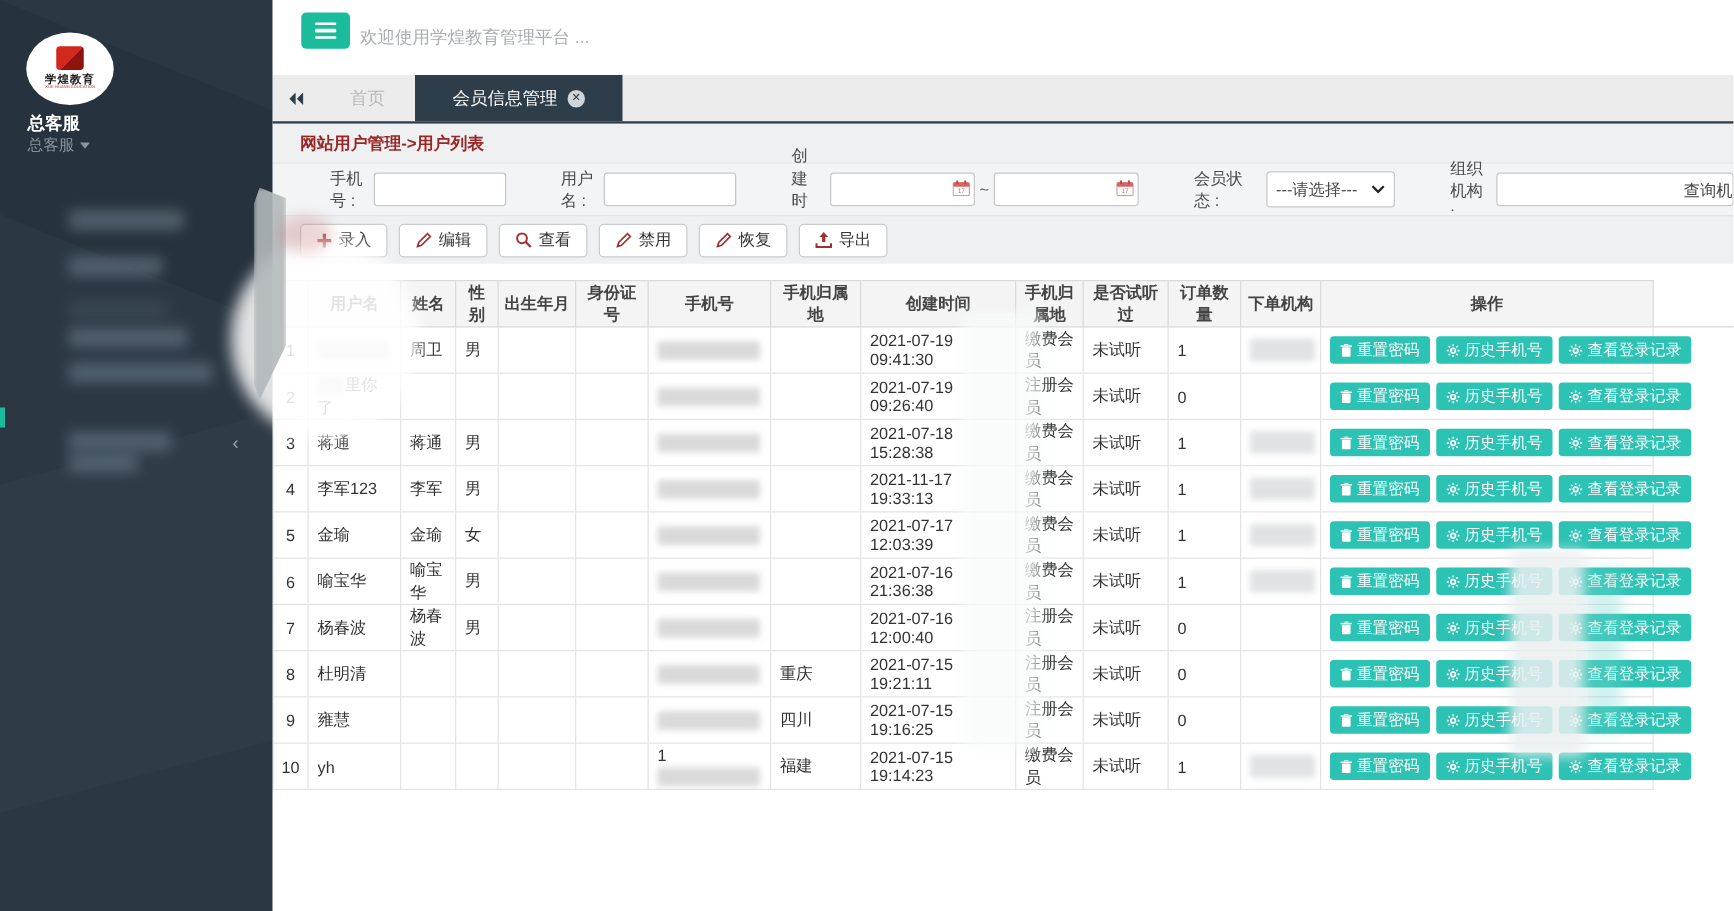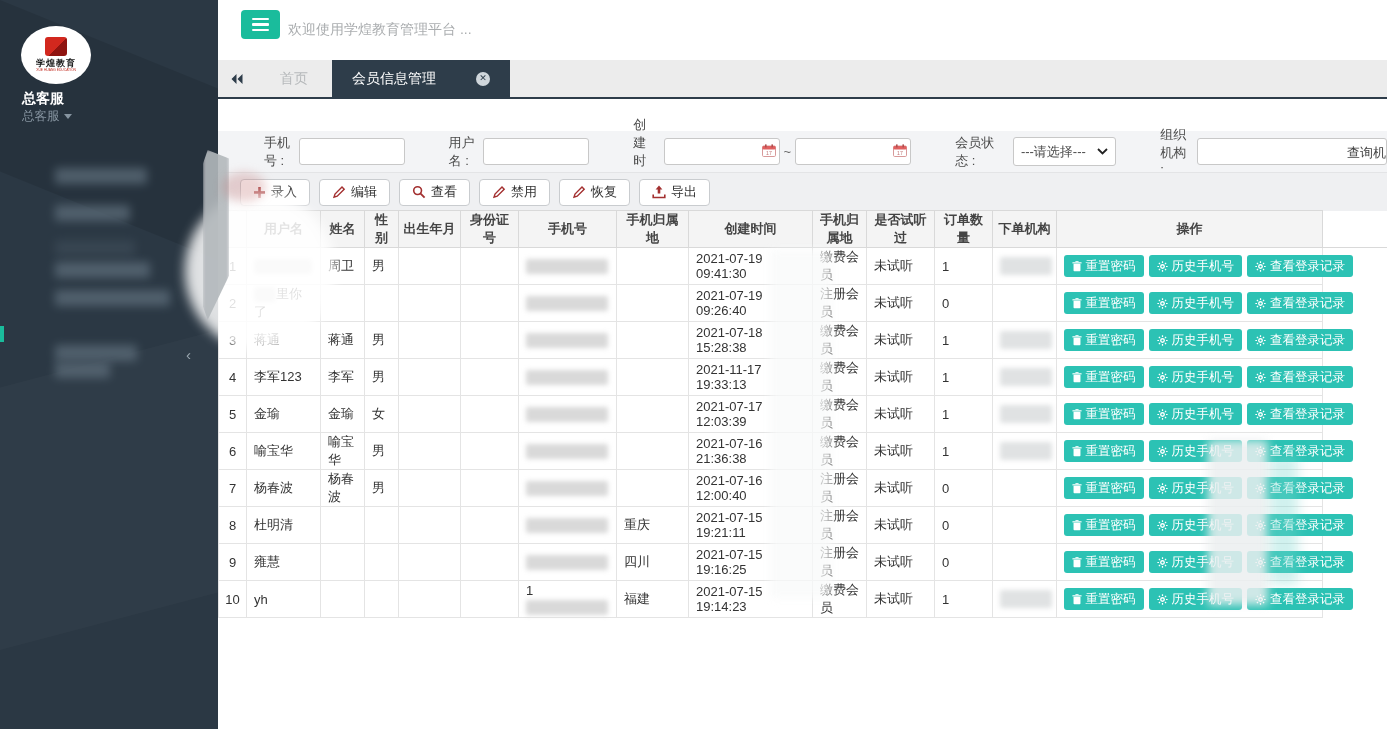--- a/index.html
+++ b/index.html
@@ -37,21 +37,21 @@
   .hamburger{position:absolute;left:23px;top:10px;width:39px;height:29px;background:#1abc9c;border:none;
              border-radius:4px;cursor:pointer;display:flex;flex-direction:column;justify-content:center;
              align-items:center;gap:3px;padding:0;}
   .hamburger i{display:block;width:17px;height:2.4px;background:#fff;border-radius:1px;}
   .welcome{position:absolute;left:70px;top:21px;color:#aaadaf;font-size:14px;}
 
   .tabbar{position:absolute;left:0;top:60px;right:0;height:37px;background:#ececec;
           border-bottom:2px solid #2e3d4a;display:flex;align-items:stretch;}
   .tabs-collapse{width:38px;display:flex;align-items:center;justify-content:center;cursor:pointer;}
   .tab{display:flex;align-items:center;padding:0 24px;font-size:14px;color:#b6b9bb;cursor:pointer;}
-  .tab.active{background:#2e3d4a;color:#fff;padding:0 20px;gap:32px;}
+  .tab.active{background:#2e3d4a;color:#fff;padding:0 30px;}
   .tab-close{display:inline-flex;align-items:center;justify-content:center;width:14px;height:14px;
              background:#cfd6db;color:#2e3d4a;border-radius:50%;font-size:9px;font-weight:bold;
              margin-left:8px;cursor:pointer;line-height:1;}
 
   .breadcrumb{position:absolute;left:0;top:99px;right:0;height:31px;background:#eef0f2;
               border-bottom:1px solid #e3e5e8;display:flex;align-items:center;padding-left:22px;
               color:#9c2626;font-weight:bold;font-size:13.5px;}
 
   .filterbar{position:absolute;left:0;top:131px;right:0;height:41px;background:#f3f4f6;
              display:flex;align-items:center;padding-left:46px;color:#4a4a4a;}
@@ -68,21 +68,21 @@
             border:1px solid #c8c8c8;border-radius:3px;background:#fff;padding:0 7px;cursor:pointer;}
   .filter-partial{position:absolute;right:0;top:13px;width:40px;overflow:hidden;white-space:nowrap;color:#444;}
 
   .toolbar{position:absolute;left:0;top:172px;right:0;height:38px;background:#eff0f2;
            border-top:1px solid #e3e4e6;display:flex;align-items:center;padding-left:22px;}
   .t-btn{display:inline-flex;align-items:center;gap:5px;background:#fff;border:1px solid #c9cccf;
          border-radius:4px;height:27px;padding:0 12px;margin-right:9px;font-size:13px;color:#333;cursor:pointer;}
   .t-btn svg{display:block;}
 
   
-  .grid{position:absolute;left:0;top:210px;}
+  .grid{position:absolute;left:0;top:224px;}
   table{border-collapse:collapse;table-layout:fixed;width:1169px;font-size:13px;color:#333;}
   th{background:#f4f4f4;border:1px solid #d9d9d9;font-weight:bold;height:35px;padding:0 4px;
      text-align:center;color:#444;font-size:13px;}
   td{border:1px solid #e4e4e4;height:34px;padding:0 7px;background:#fff;}
   td.c-idx{text-align:center;padding:0 3px;}
   td.c-ops{white-space:nowrap;text-align:center;padding:0 4px;}
   th.c-extra{background:#fff;border-top:none;border-right:none;}
   td.c-extra{border:none;border-left:1px solid #e4e4e4;}
   .redact{display:inline-block;height:15px;background:#d9d9d9;border-radius:2px;filter:blur(2.5px);
           vertical-align:middle;}
@@ -149,20 +149,21 @@
             <path d="M6.5 1 1.5 6l5 5zM12.5 1l-5 5 5 5z" fill="#2e3d4a"></path>
           </svg>
       </span>
       <span class="tab">首页</span>
       <span class="tab active">
         <span>会员信息管理</span>
         <span class="tab-close">✕</span>
       </span>
     </div>
 
+    <div class="breadcrumb">网站用户管理-&gt;用户列表</div>
 
     <div class="filterbar">
       <div class="fg">
         <label>手机号 :</label>
         <input class="f-input" style="">
       </div>
       <div class="fg">
         <label>用户名 :</label>
         <input class="f-input" style="">
       </div>

